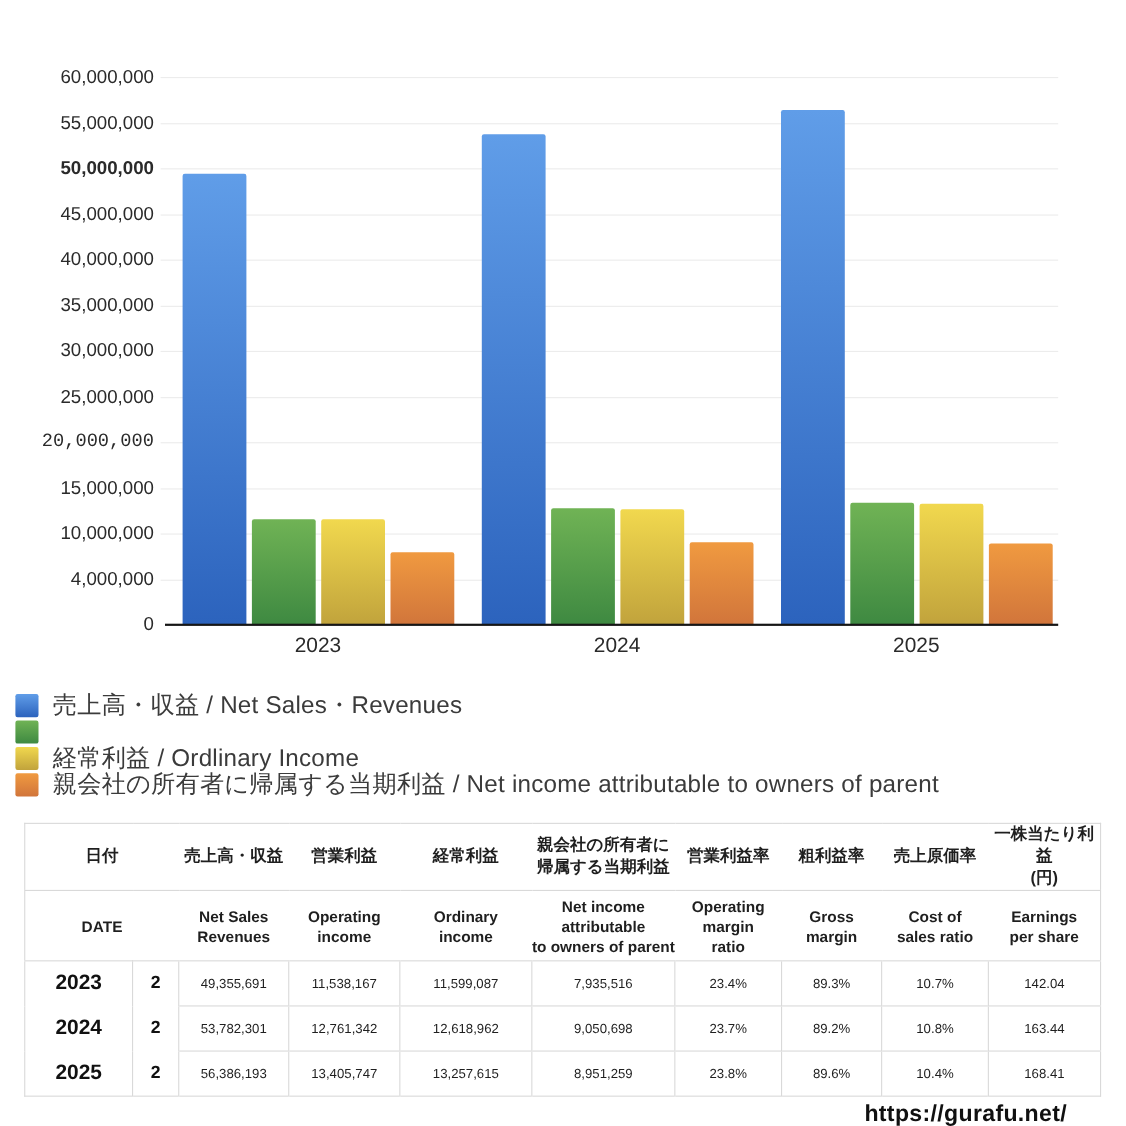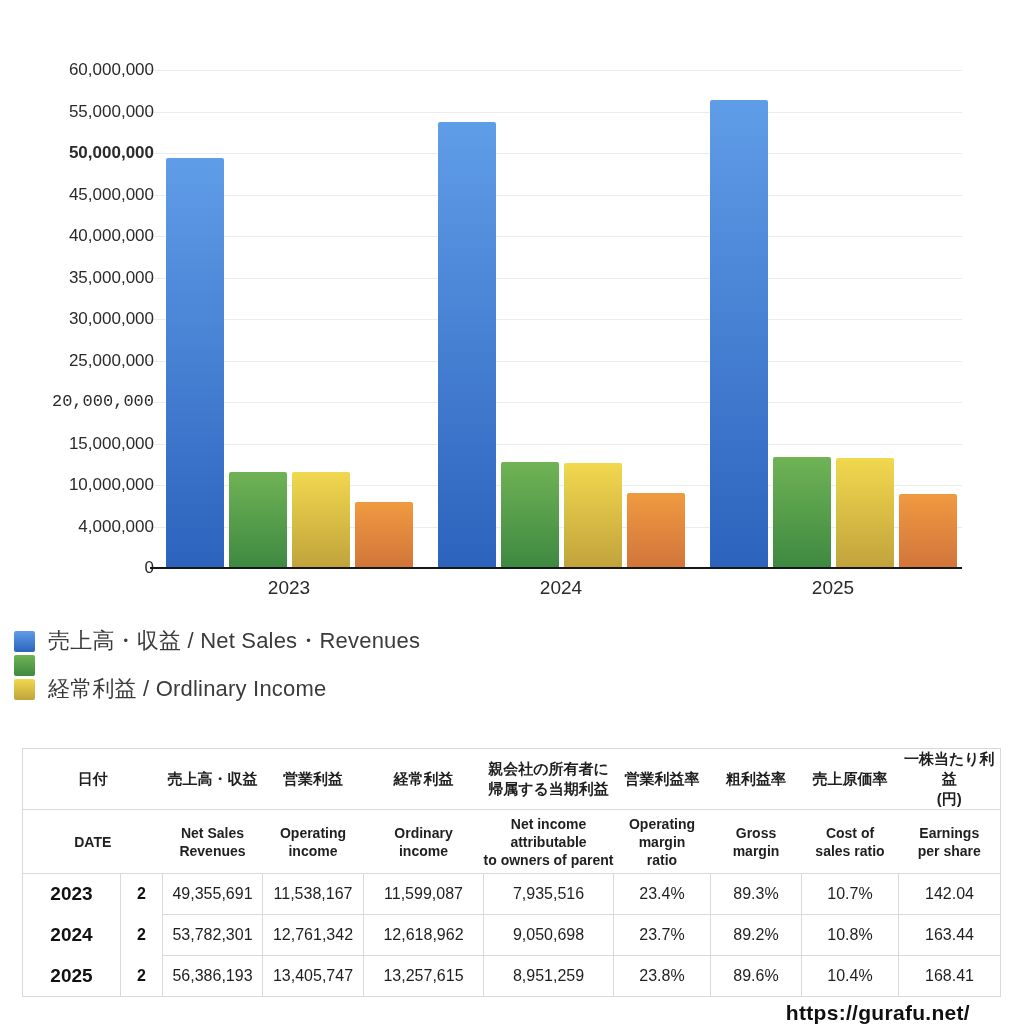--- a/index.html
+++ b/index.html
@@ -6,41 +6,41 @@
   body{
     width:1024px;height:1024px;position:relative;background:#ffffff;
     font-family:"Liberation Sans","DejaVu Sans",sans-serif;
     overflow:hidden;color:#222;
   }
   
   #chart{position:absolute;left:0;top:0;width:1024px;height:620px;}
   .gridline{position:absolute;height:1px;background:#ececec;}
   .baseline{position:absolute;height:2px;background:#161616;}
   .ylabel{position:absolute;width:140px;text-align:right;font-size:17px;
-          line-height:20px;color:#2a2a2a;left:0;margin-left:14px;}
+          line-height:20px;color:#2a2a2a;left:0;}
   .xlabel{position:absolute;width:140px;text-align:center;font-size:19px;
           color:#2a2a2a;}
   .bar{position:absolute;border-radius:2px 2px 0 0;}
   
   #legend{position:absolute;left:14px;top:629px;}
   .legend-row{display:flex;align-items:center;height:24px;}
   .swatch{width:21px;height:21px;border-radius:2px;margin-right:13px;flex:0 0 auto;}
   .legend-label{font-size:22px;color:#3b3b3b;white-space:nowrap;letter-spacing:0.2px;}
   
   #fin-table{position:absolute;left:22px;top:748px;width:978px;
              border-collapse:collapse;table-layout:fixed;background:#fff;
              border:1px solid #d9d9d9;}
   #fin-table th,#fin-table td{padding:0;text-align:center;vertical-align:middle;color:#1f1f1f;}
   #fin-table thead tr.ja th{height:44px;font-size:15px;font-weight:700;
        border-bottom:1px solid #d9d9d9;white-space:pre-line;line-height:20px;}
   #fin-table thead tr.en th{height:63px;font-size:14px;font-weight:700;
        border-bottom:1px solid #d9d9d9;white-space:pre-line;line-height:18px;}
   #fin-table thead th.h-small{font-size:13px;line-height:18px;}
   #fin-table thead th.h-tiny{font-size:11px;line-height:15px;font-weight:700;}
-  #fin-table tbody td{height:40px;font-size:16px;border-left:1px solid #d9d9d9;
+  #fin-table tbody td{height:40px;font-size:12px;border-left:1px solid #d9d9d9;
        border-top:1px solid #d9d9d9;}
   #fin-table tbody td:first-child{border-left:none;}
   #fin-table tbody tr:first-child td{border-top:none;}
   #fin-table tbody td.no-top{border-top:none;}
   #fin-table tbody td.year{font-weight:700;font-size:19px;color:#111;}
   #fin-table tbody td.month{font-weight:700;font-size:16px;color:#111;}
   
   #footer-url{position:absolute;right:54px;top:986px;font-size:21px;
       font-weight:700;color:#101010;letter-spacing:0.3px;margin-top:15px;}
 </style>
@@ -96,20 +96,24 @@
       <div class="swatch" style="background: linear-gradient(rgb(96, 157, 232), rgb(44, 99, 189));"></div>
       <div class="legend-label">売上高・収益 / Net Sales・Revenues</div>
     </div>
     <div class="legend-row">
       <div class="swatch" style="background: linear-gradient(rgb(112, 179, 85), rgb(62, 137, 65));"></div>
     </div>
     <div class="legend-row">
       <div class="swatch" style="background: linear-gradient(rgb(241, 216, 78), rgb(193, 163, 60));"></div>
       <div class="legend-label">経常利益 / Ordlinary Income</div>
     </div>
+    <div class="legend-row">
+      <div class="swatch" style="background: linear-gradient(rgb(240, 154, 64), rgb(209, 117, 59));"></div>
+      <div class="legend-label">親会社の所有者に帰属する当期利益 / Net income attributable to owners of parent</div>
+    </div>
   </div>
 
 <table id="fin-table">
   <colgroup>
     <col style="width:98px">
       <col style="width:42px">
       <col style="width:100px">
     <col style="width:101px">
       <col style="width:120px">
       <col style="width:130px">

